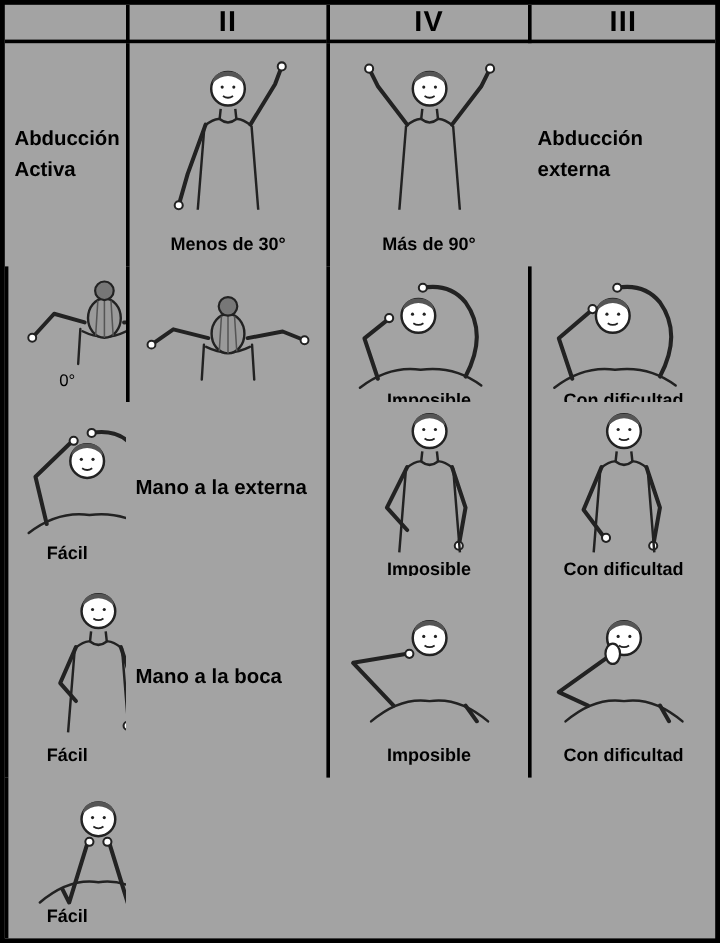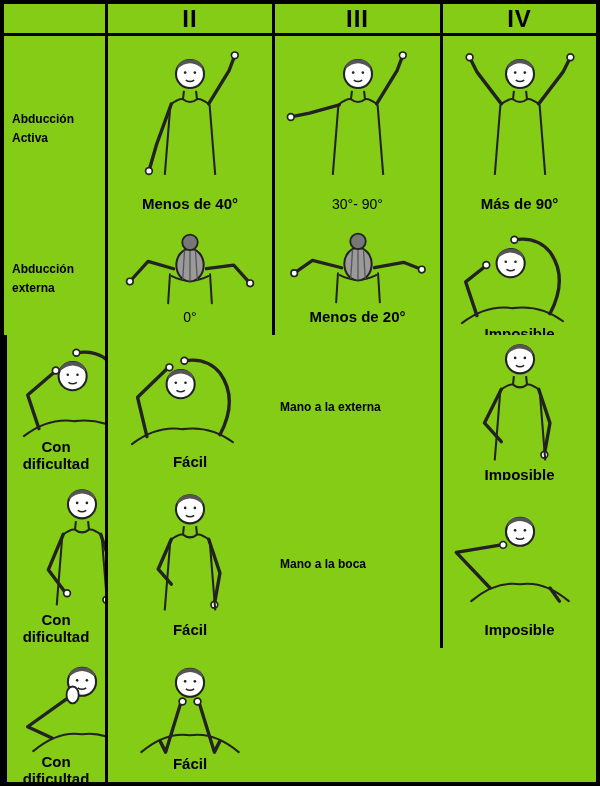--- a/index.html
+++ b/index.html
@@ -5,34 +5,34 @@
   html,body { margin:0; padding:0; background:#fff; }
   body { font-family:"Liberation Sans", sans-serif; color:#000; }
 
   .score-table {
     width:600px; height:786px;
     box-sizing:border-box;
     border:4px solid #000;
     display:grid;
     grid-template-columns:101px 167px 168px 156px;
     grid-template-rows:32px 186px 113px 145px 168px 134px;
-    background:#84cc16;
+    background:#a3a3a3;
     overflow:hidden;
   }
   .cell { box-sizing:border-box; min-width:0; min-height:0; overflow:hidden; }
   .colb { border-left:3px solid #000; }
   .head-cell {
     border-bottom:3px solid #000;
     display:flex; align-items:center; justify-content:center;
     font-weight:bold; font-size:24px; letter-spacing:1px;
   }
   .label-cell {
     display:flex; align-items:center;
     padding:0 4px 0 8px;
-    font-weight:bold; font-size:12px; line-height:1.55;
+    font-weight:bold; font-size:17px; line-height:1.55;
   }
   .body-cell {
     display:flex; flex-direction:column; align-items:center;
   }
   .fig { margin:auto; flex:0 0 auto; display:block; }
   .caption {
     flex:0 0 auto;
     font-weight:bold; font-size:15px;
     padding-bottom:10px; text-align:center;
   }
@@ -62,48 +62,37 @@
     <g id="hand">
         <circle r="3.6" fill="#fff" stroke="#222" stroke-width="1.8"></circle>
       </g>
   </defs>
 </svg>
 
 <div class="score-table">
 
   <div class="cell head-cell"></div>
   <div class="cell head-cell colb">II</div>
+  <div class="cell head-cell colb">IV</div>
   <div class="cell head-cell colb">III</div>
-  <div class="cell head-cell colb">IV</div>
 
   <div class="cell label-cell">Abducción Activa</div>
 
   <div class="cell body-cell colb">
     <svg class="fig" width="150" height="140" viewBox="0 0 160 150">
       <path class="limb" d="M100 62 L122 26 L128 10"></path>
         <use href="#hand" x="128" y="10"></use>
       <path class="limb" d="M60 62 L44 106 L36 134"></path>
         <use href="#hand" x="36" y="134"></use>
       <use href="#torso-tank" x="80" y="50"></use>
         <use href="#head-front" x="80" y="30"></use>
     </svg>
-    <div class="caption">Menos de 40°</div>
-  </div>
-
-  <div class="cell body-cell colb">
-    <svg class="fig" width="150" height="140" viewBox="0 0 160 150">
-      <path class="limb" d="M100 62 L122 26 L128 10"></path>
-        <use href="#hand" x="128" y="10"></use>
-      <path class="limb" d="M60 63 L28 72 L8 76"></path>
-        <use href="#hand" x="8" y="76"></use>
-      <use href="#torso-tank" x="80" y="50"></use>
-        <use href="#head-front" x="80" y="30"></use>
-    </svg>
-    <div class="caption light">30°- 90°</div>
-  </div>
+    <div class="caption">Menos de 30°</div>
+  </div>
+
 
   <div class="cell body-cell colb">
     <svg class="fig" width="150" height="140" viewBox="0 0 160 150">
       <path class="limb" d="M100 62 L126 28 L134 12"></path>
         <use href="#hand" x="134" y="12"></use>
       <path class="limb" d="M60 62 L34 28 L26 12"></path>
         <use href="#hand" x="26" y="12"></use>
       <use href="#torso-tank" x="80" y="50"></use>
         <use href="#head-front" x="80" y="30"></use>
     </svg>
@@ -132,21 +121,20 @@
       <path class="limb" d="M62 48 L30 40 L10 54"></path>
         <use href="#hand" x="10" y="54"></use>
       <path class="limb" d="M98 48 L130 42 L150 50"></path>
         <use href="#hand" x="150" y="50"></use>
       <path class="line" d="M58 54 L56 86 M102 54 L104 86"></path>
       <path class="line" d="M60 56 Q80 66 100 56"></path>
       <ellipse cx="80" cy="44" rx="15" ry="18" fill="#9a9a9a" stroke="#222" stroke-width="2.2"></ellipse>
       <path d="M74 28 L72 60 M80 26 L80 62 M86 28 L88 60" stroke="#555" stroke-width="1.4" fill="none"></path>
       <circle cx="80" cy="19" r="8.5" fill="#777" stroke="#222" stroke-width="2"></circle>
     </svg>
-    <div class="caption">Menos de 20°</div>
   </div>
 
 
 
   <div class="cell body-cell colb">
     <svg class="fig" width="150" height="103" viewBox="0 0 160 110">
       <path class="limb" d="M112 98 Q132 60 112 32 Q98 15 74 19"></path>
         <use href="#hand" x="74" y="19"></use>
       <use href="#head-front" x="70" y="44"></use>
       <path class="line" d="M18 108 Q44 88 72 92 Q102 88 126 106"></path>

